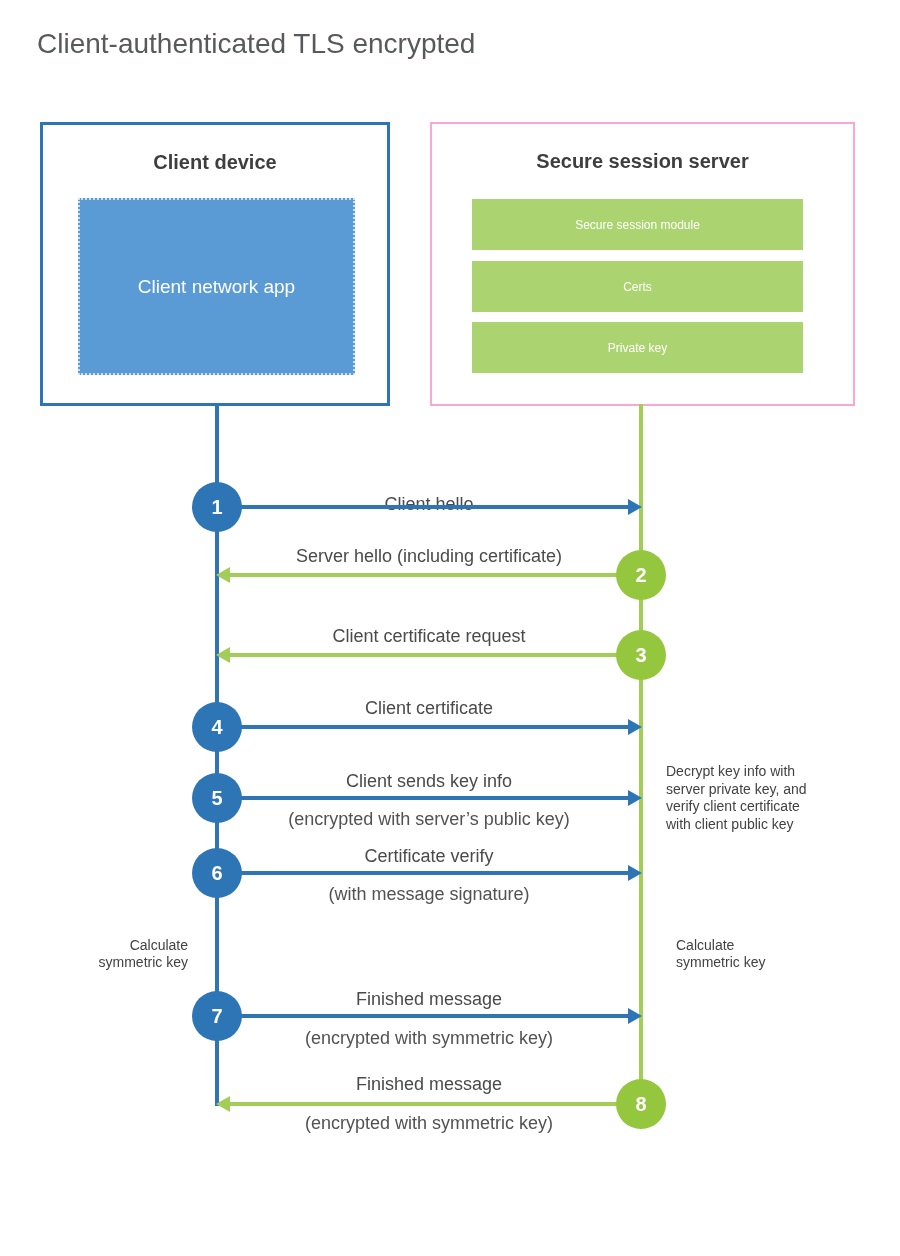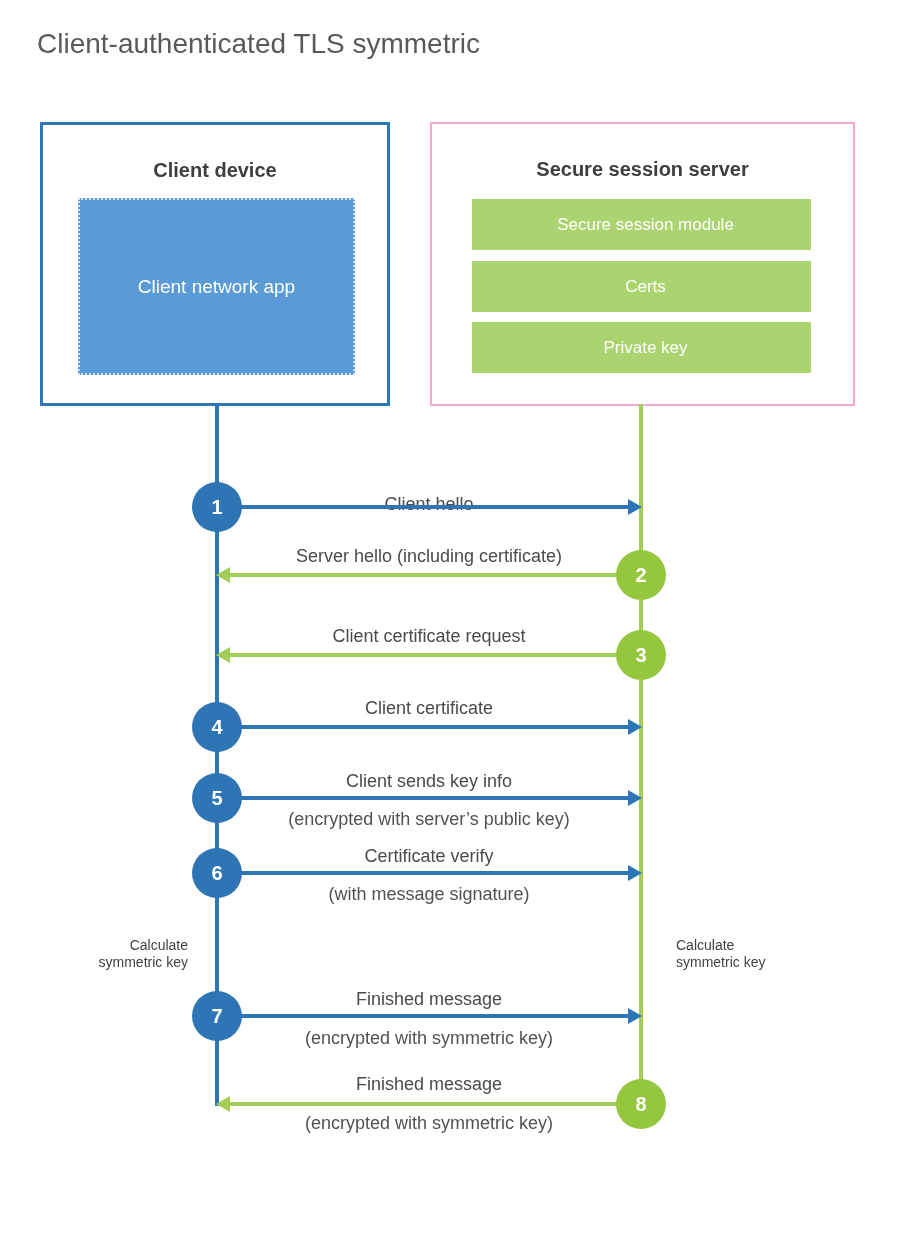--- a/index.html
+++ b/index.html
@@ -7,34 +7,34 @@
   .canvas { position:relative; width:900px; height:1256px; background:#ffffff; overflow:hidden; }
 
   .page-title {
     position:absolute; left:37px; top:28px;
     font-size:28px; font-weight:400; color:#58595b; letter-spacing:0;
   }
 
   .device-box { position:absolute; top:122px; height:284px; background:#ffffff; box-sizing:border-box; }
   .client-box { left:40px; width:350px; border:3px solid #2e75b6; }
   .server-box { left:430px; width:425px; border:2px solid #f9a8d4; }
-  .box-title { margin-top:34px; text-align:center; font-size:20px; font-weight:bold; color:#3e3e3e; }
+  .box-title { margin-top:26px; text-align:center; font-size:20px; font-weight:bold; color:#3e3e3e; }
 
   .app-box {
     position:absolute; left:35px; top:73px; width:277px; height:177px;
     box-sizing:border-box; background:#5b9bd5; border:2px dotted #d2e1f2;
     display:flex; align-items:center; justify-content:center;
     color:#ffffff; font-size:19px; text-align:center; line-height:25px;
   }
   .app-box span { display:inline-block; max-width:170px; }
 
   .server-bar {
     position:absolute; left:40px; width:331px; height:51px;
     background:#abd470; display:flex; align-items:center; justify-content:center;
-    color:#ffffff; font-size:17px;padding-left:8px;
+    color:#ffffff; font-size:12px;
   }
   .bar-1 { top:75px; } .bar-2 { top:137px; } .bar-3 { top:198px; }
 
   .vline { position:absolute; width:4px; top:404px; z-index:1; }
   .vline-client { left:215px; height:702px; background:#2e75b6; }
   .vline-server { left:639px; height:700px; background:#a2ce58; }
 
   .step-circle {
     position:absolute; width:50px; height:50px; border-radius:50%;
     display:flex; align-items:center; justify-content:center;
@@ -73,21 +73,21 @@
   }
   .calc-note { position:absolute; font-size:14px; line-height:17px; color:#424242; }
   .calc-left { left:68px; top:937px; width:120px; text-align:right; }
   .calc-right { left:676px; top:937px; width:110px; text-align:left; }
 </style>
 </head>
 <body>
 
 <div class="canvas">
 
-  <div class="page-title">Client-authenticated TLS symmetric</div>
+  <div class="page-title">Client-authenticated TLS encrypted</div>
 
   <div class="device-box client-box">
     <div class="box-title">Client device</div>
     <div class="app-box">
       <span>Client network app</span>
     </div>
   </div>
 
   <div class="device-box server-box">
     <div class="box-title">Secure session server</div>
@@ -152,16 +152,17 @@
   </div>
 
   <div>
     <div class="msg-label" style="top:1074px;">Finished message</div>
     <div class="msg-line green" style="top:1102px;"></div>
     <div class="head-left" style="top:1096px;"></div>
     <div class="step-circle green" style="top:1079px;">8</div>
     <div class="msg-sub" style="top:1113px;">(encrypted with symmetric key)</div>
   </div>
 
+  <div class="side-note">Decrypt key info with server private key, and verify client certificate with client public key</div>
   <div class="calc-note calc-left">Calculate symmetric key</div>
   <div class="calc-note calc-right">Calculate symmetric key</div>
 
 </div>
 
 </body></html>

